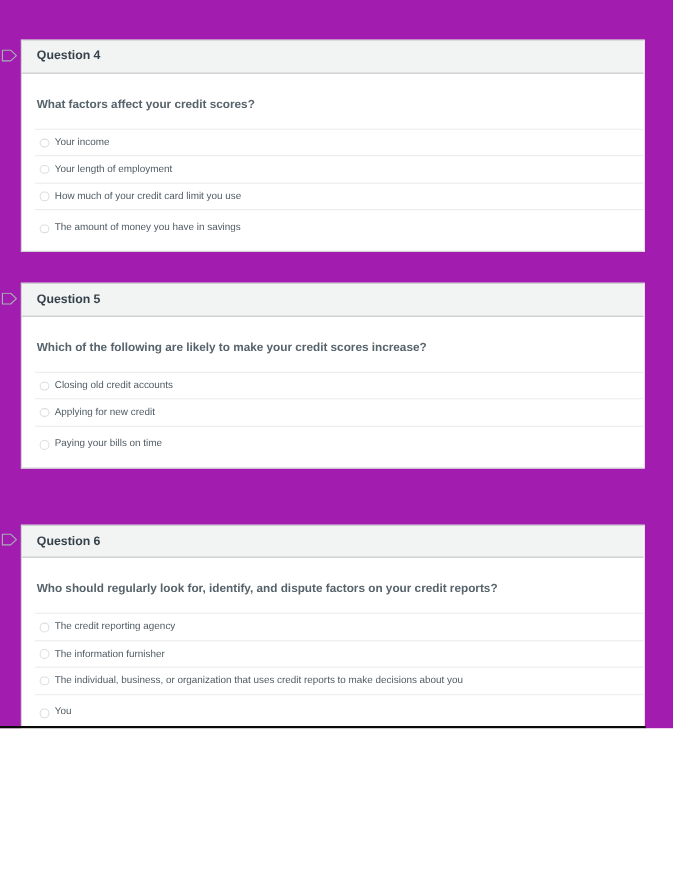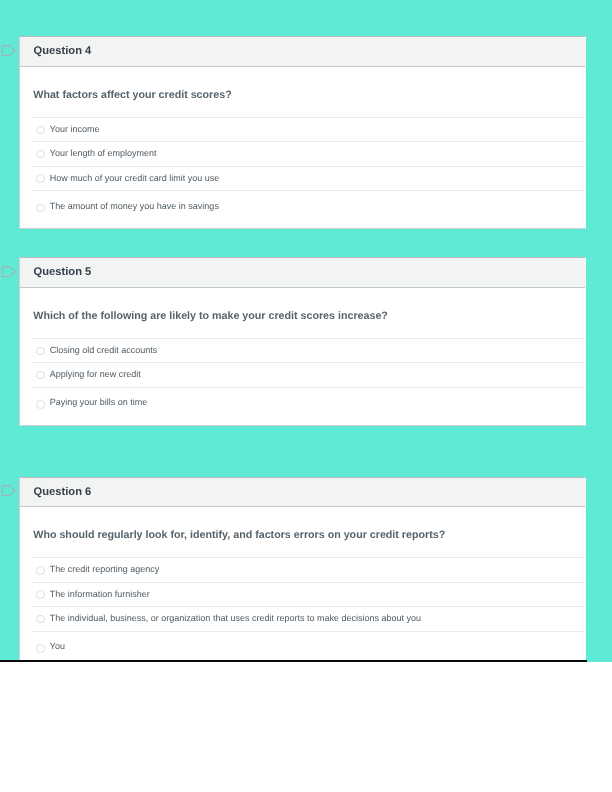--- a/index.html
+++ b/index.html
@@ -7,21 +7,21 @@
   body {
     width:612px; height:792px;
     background:#ffffff;
     font-family:"Liberation Sans", sans-serif;
     -webkit-font-smoothing:antialiased;
     text-rendering:geometricPrecision;
     overflow:hidden;
     position:relative;
   }
 
-  .page { position:relative; width:612px; height:792px; overflow:hidden; background:#5eead4; }
+  .page { position:relative; width:612px; height:792px; overflow:hidden; background:#a21caf; }
 
   
   .question-block { position:absolute; left:19px; width:567px; }
 
   .tag-icon { position:absolute; left:-18px; top:8.8px; line-height:0; }
 
   .q-card {
     border:1px solid #cfd2d4;
     border-top:1px solid #b9bcbe;
     border-right-color:#fbfbfb;
@@ -168,21 +168,21 @@
 
   <div class="question-block" style="top:476.5px">
     <span class="tag-icon">
       <svg width="15" height="12" viewBox="0 0 15 12" aria-hidden="true">
         <path d="M1.2 0.6 H8.7 L13.9 5.5 L8.7 10.4 H1.2 Z" fill="none" stroke="#a7afb5" stroke-width="1.05" stroke-linejoin="round"></path>
       </svg>
     </span>
     <div class="q-card">
       <div class="q-header">Question 6</div>
       <div class="q-body">
-        <div class="q-text">Who should regularly look for, identify, and factors errors on your credit reports?</div>
+        <div class="q-text">Who should regularly look for, identify, and dispute factors on your credit reports?</div>
         <div class="answers">
           <div class="answer">
             <span class="radio"></span>
             <span>The credit reporting agency</span>
           </div>
           <div class="answer">
             <span class="radio"></span>
             <span>The information furnisher</span>
           </div>
           <div class="answer">

